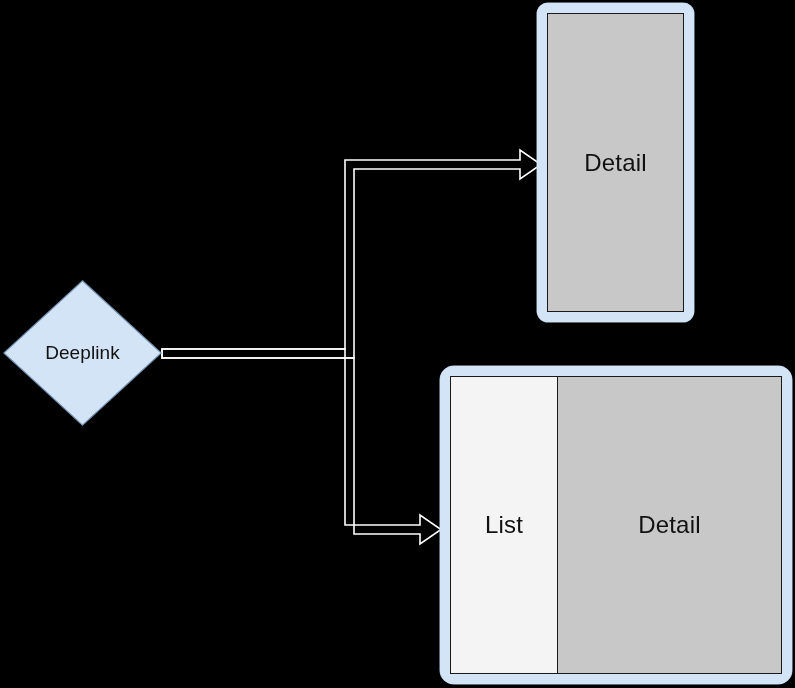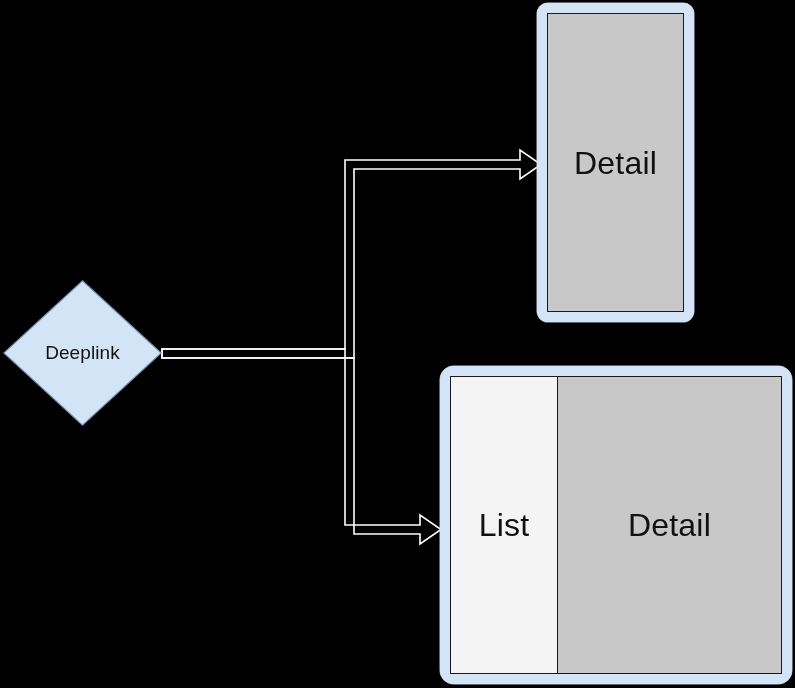--- a/index.html
+++ b/index.html
@@ -81,21 +81,21 @@
   }
   .pane {
     display: flex;
     align-items: center;
     justify-content: center;
     box-sizing: border-box;
     height: 100%;
   }
   .pane-label {
     color: #111111;
-    font-size: 32px;
+    font-size: 24px;
     line-height: 1;
     letter-spacing: 0.2px;
   }
   .pane.full {
     width: 100%;
     background: #c8c8c8;
   }
   .pane.list {
     width: 32.4%;
     background: #f4f4f4;

